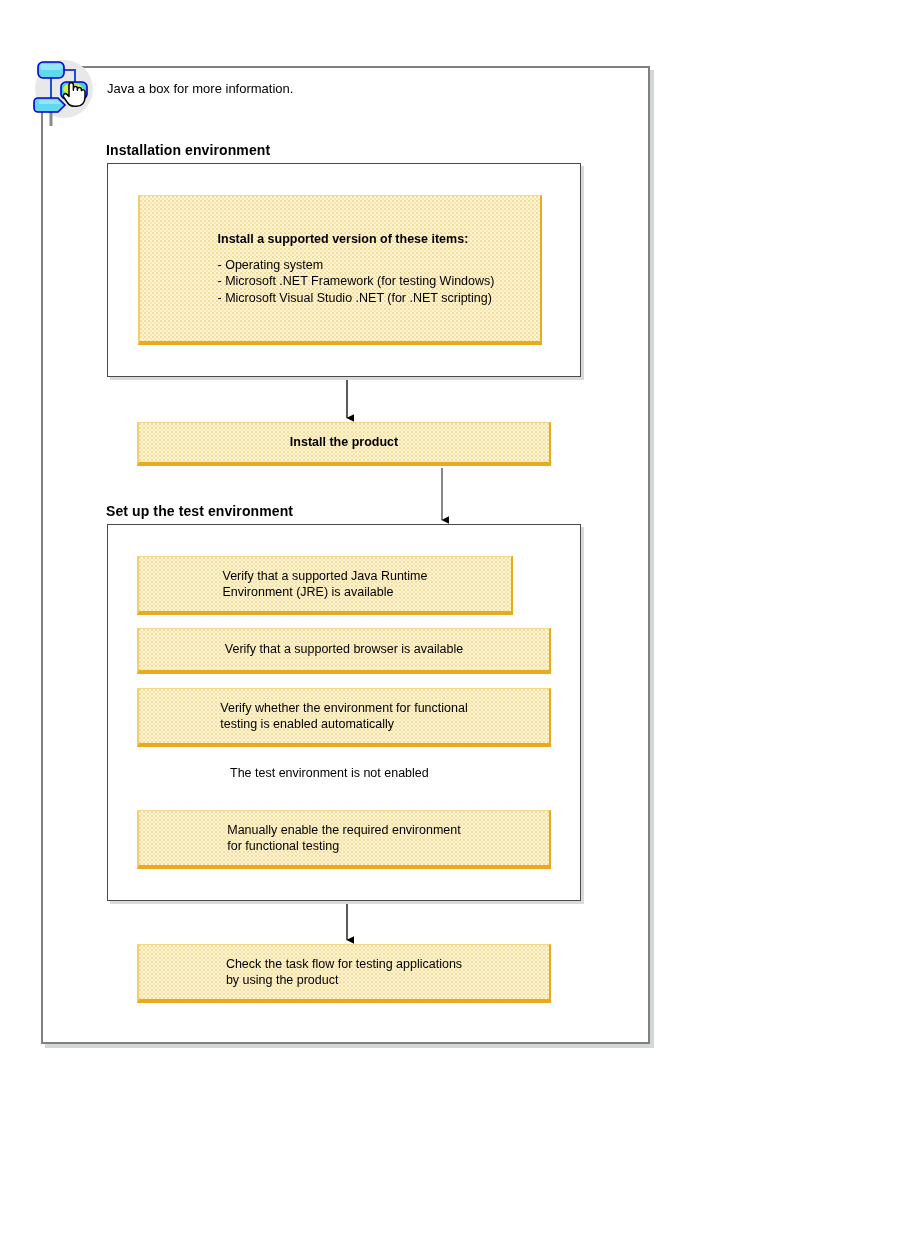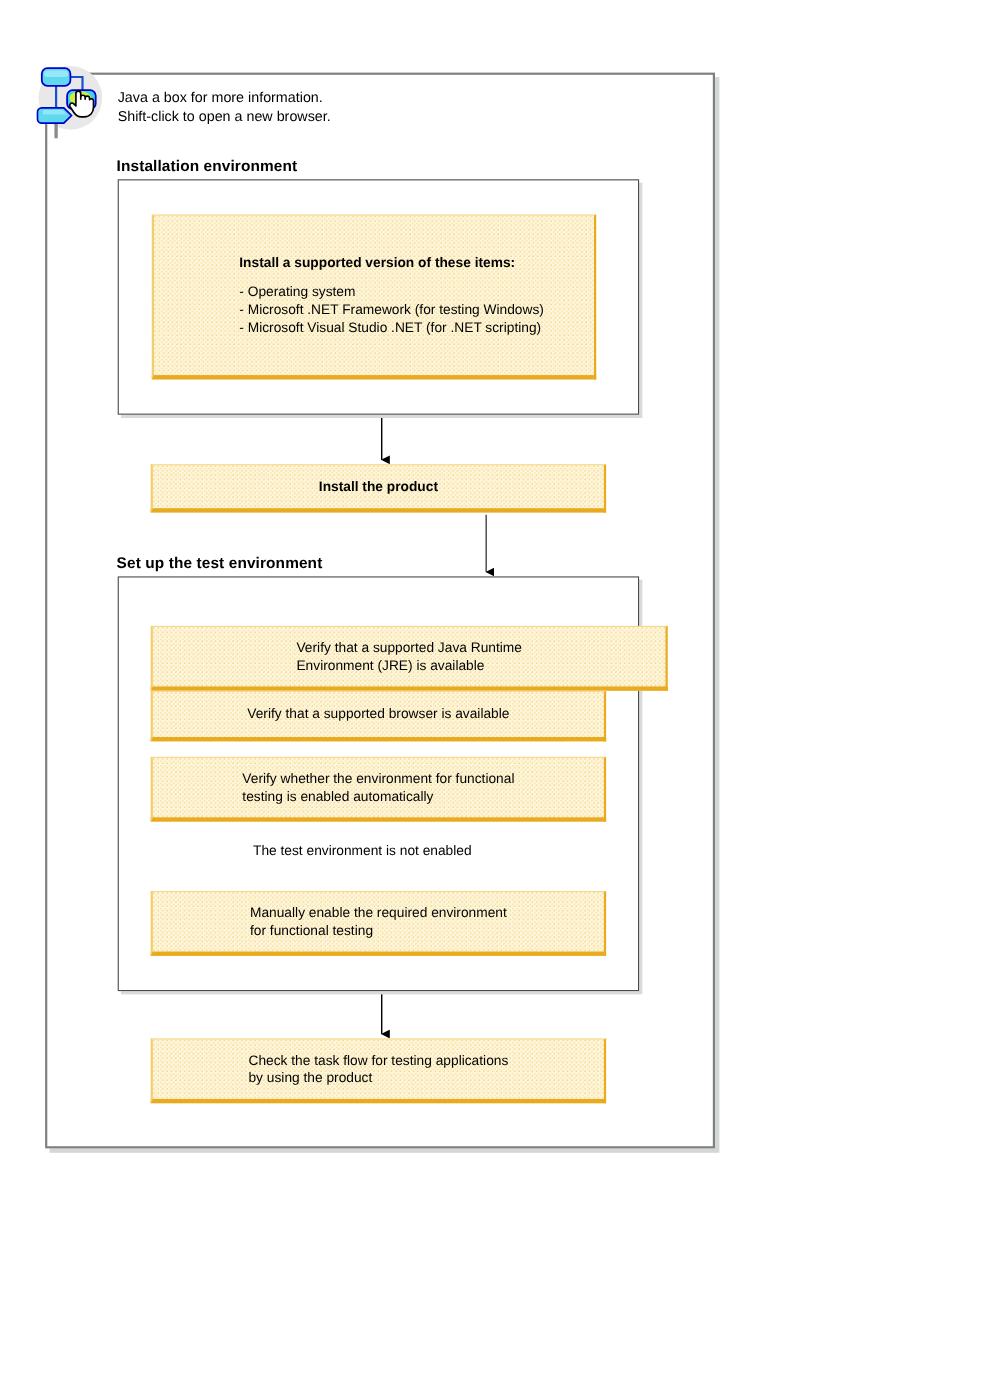--- a/index.html
+++ b/index.html
@@ -70,21 +70,21 @@
     display:flex;align-items:center;justify-content:center;
     font-size:12.5px;line-height:16.5px;
   }
   .proc-box .txt{white-space:pre-line;text-align:left;}
   .proc-box.center .txt{text-align:center;}
   .proc-box .title{font-weight:bold;display:block;margin-bottom:9px;}
 
   #box-prereq{left:138px;top:195px;width:404px;height:150px;}
   #box-prereq .inner{padding-left:32px;}
   #box-install-product{left:137px;top:422px;width:414px;height:44px;font-weight:bold;}
-  #box-jre{left:137px;top:569px;width:470px;height:59px;}
+  #box-jre{left:137px;top:556px;width:376px;height:59px;}
   #box-browser{left:137px;top:628px;width:414px;height:46px;align-items:center;}
   #box-autoenable{left:137px;top:688px;width:414px;height:59px;}
   #box-manual{left:137px;top:810px;width:414px;height:59px;}
   #box-taskflow{left:137px;top:944px;width:414px;height:59px;}
 
   
   #edge-label{
     position:absolute;left:226px;top:766px;
     font-size:12.5px;color:#000;background:#ffffff;padding:0 4px;
   }
@@ -132,21 +132,20 @@
     <rect x="28" y="24" width="26" height="17" rx="5" ry="5" fill="#3fd0ea" stroke="#0000cc" stroke-width="1.6"></rect>
     <ellipse cx="40" cy="31" rx="10" ry="6" fill="#d8f03a" opacity="0.95"></ellipse>
     <ellipse cx="40" cy="31" rx="5" ry="3" fill="#fbffcf"></ellipse>
 
     <path d="M36,33 v-6 a2.2,2.2 0 0 1 4.4,0 v5.2 v-1.6 a2,2 0 0 1 4,0 v1.6 v-0.8 a2,2 0 0 1 4,0 v1.2 a2,2 0 0 1 3.6,1.2 v5.4 c0,5.2 -3.2,9 -8.4,9 h-2.6 c-3.4,0 -5.2,-1.4 -7,-4.2 l-3.4,-5.2 a2.1,2.1 0 0 1 3.2,-2.6 l2.2,2.2 z" fill="#ffffff" stroke="#000000" stroke-width="1.5" stroke-linejoin="round"></path>
   </svg>
 </div>
 
 <div id="intro-text">
   <div>Java a box for more information.</div>
-  <div>Shift-click to open a new browser.</div>
 </div>
 
 <div class="section-heading" id="heading-install">Installation environment</div>
 <div class="section-heading" id="heading-setup">Set up the test environment</div>
 
 <div class="section-box" id="section-install"></div>
 <div class="section-box" id="section-setup"></div>
 
 <div class="proc-box" id="box-prereq">
   <div class="inner">

